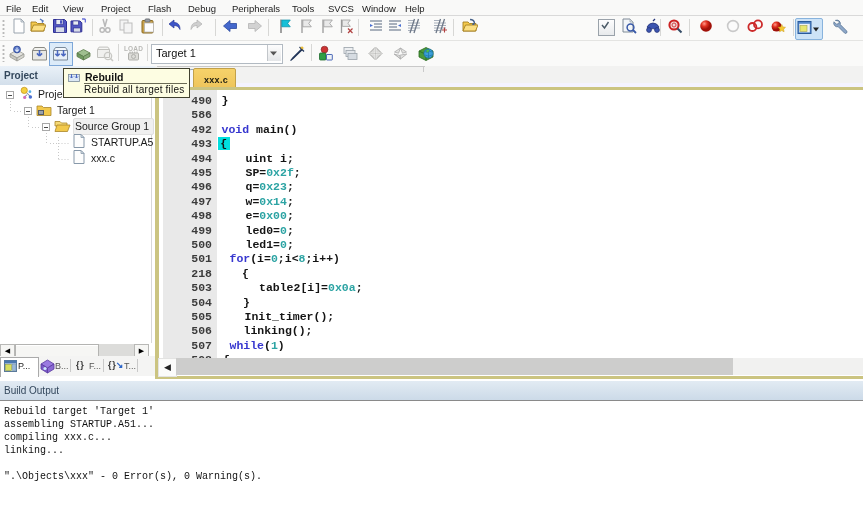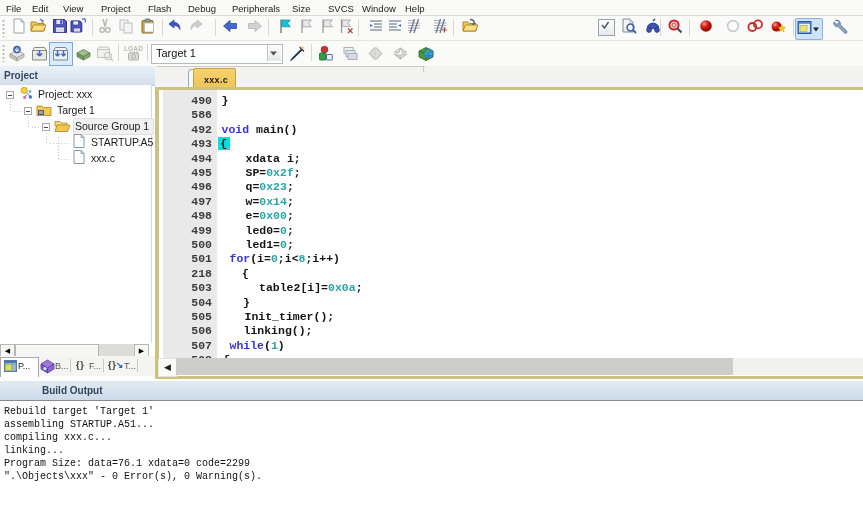--- a/index.html
+++ b/index.html
@@ -35,40 +35,40 @@
 #gutter{position:absolute;left:8px;top:24px;width:54px;height:268px;background:#e9e9e9;}
 #code{position:absolute;left:62px;top:24px;width:646px;height:268px;background:#fff;overflow:hidden;}
 .ln{position:absolute;right:5px;font-size:11.5px;font-weight:700;font-family:"Liberation Mono",monospace;color:#3c3c3c;}
 .cl{position:absolute;left:4px;font-size:11.5px;font-weight:700;font-family:"Liberation Mono",monospace;color:#141414;white-space:pre;}
 .kw{color:#3636cf;}
 .num{color:#2da4a4;}
 
 #ehs{left:158px;top:358px;width:705px;height:17px;background:#f1f1f0;}
 
 #bohdr{left:0;top:381px;width:863px;height:19px;background:linear-gradient(#e2ebf3,#ccdae8);}
-#bohdr span{position:absolute;left:4px;top:4px;font-size:10px;font-weight:700;color:#33475c;margin-left:38px;}
+#bohdr span{position:absolute;left:4px;top:4px;font-size:10px;font-weight:400;color:#33475c;}
 #bobody{left:0;top:400px;width:863px;height:127px;background:#fff;border-top:1px solid #8a8a8a;}
 .bl{position:absolute;left:4px;font-size:10px;font-family:"Liberation Mono",monospace;color:#111;white-space:pre;}
 
 #tip{left:63px;top:68px;width:125px;height:28px;background:#fdfde2;border:1px solid #41412f;z-index:50;}
 #tip .t1{position:absolute;left:21px;top:2px;font-size:10.5px;font-weight:700;color:#111;}
 #tip .t2{position:absolute;left:20px;top:15px;font-size:10px;color:#111;white-space:nowrap;letter-spacing:0.2px;}
 #tip .hr{position:absolute;left:20px;top:13.5px;width:103px;height:1px;background:#6a6a55;}
 </style></head>
 <body>
 <div id="app">
 <div class="abs" id="menubar">
 <span class="mi" style="left:6px">File</span>
 <span class="mi" style="left:32px">Edit</span>
 <span class="mi" style="left:63px">View</span>
 <span class="mi" style="left:101px">Project</span>
 <span class="mi" style="left:148px">Flash</span>
 <span class="mi" style="left:188px">Debug</span>
 <span class="mi" style="left:232px">Peripherals</span>
-<span class="mi" style="left:292px">Size</span>
+<span class="mi" style="left:292px">Tools</span>
 <span class="mi" style="left:328px">SVCS</span>
 <span class="mi" style="left:362px">Window</span>
 <span class="mi" style="left:405px">Help</span>
 </div>
 <div class="abs" id="tb1">
       <div class="grip"></div>
 <svg class="ic" style="left:11px;top:2px" viewBox="0 0 16 16">
         <path d="M3 1 h7 l3 3 v11 H3 z" fill="#fefefe" stroke="#9aa4ae"></path>
         <path d="M10 1 v3 h3 z" fill="#e1e7ec" stroke="#9aa4ae" stroke-width="0.8"></path>
       </svg>
@@ -413,21 +413,21 @@
     <span class="ln" style="top:205.6px">504</span>
     <span class="ln" style="top:220px">505</span>
     <span class="ln" style="top:234.4px">506</span>
     <span class="ln" style="top:248.8px">507</span>
     <span class="ln" style="top:263.2px">508</span>
   </div>
   <div id="code">
     <span class="cl" style="top:4px;left:4.5px">}</span>
     <span class="cl" style="top:32.8px;left:4.5px"><span class="kw">void</span> main()</span>
     <span class="cl" style="top:47.2px;left:1px"><span style="background:#00dede"> { </span></span>
-    <span class="cl" style="top:61.6px;left:28.5px">xdata i;</span>
+    <span class="cl" style="top:61.6px;left:28.5px">uint i;</span>
     <span class="cl" style="top:76px;left:28.5px">SP=<span class="num">0x2f</span>;</span>
     <span class="cl" style="top:90.4px;left:28.5px">q=<span class="num">0x23</span>;</span>
     <span class="cl" style="top:104.8px;left:28.5px">w=<span class="num">0x14</span>;</span>
     <span class="cl" style="top:119.2px;left:28.5px">e=<span class="num">0x00</span>;</span>
     <span class="cl" style="top:133.6px;left:28.5px">led0=<span class="num">0</span>;</span>
     <span class="cl" style="top:148px;left:28.5px">led1=<span class="num">0</span>;</span>
     <span class="cl" style="top:162.4px;left:12.5px"><span class="kw">for</span>(i=<span class="num">0</span>;i&lt;<span class="num">8</span>;i++)</span>
     <span class="cl" style="top:176.8px;left:25px">{</span>
     <span class="cl" style="top:191.2px;left:42px">table2[i]=<span class="num">0x0a</span>;</span>
     <span class="cl" style="top:205.6px;left:26px">}</span>
@@ -442,15 +442,23 @@
   <div style="position:absolute;left:18px;top:0;width:557px;height:17px;background:#cdcdcc;"></div>
 </div>
 <div class="abs" id="bohdr">
       <span>Build Output</span>
     </div>
 <div class="abs" id="bobody">
 <span class="bl" style="top:5px">Rebuild target 'Target 1'</span>
 <span class="bl" style="top:18px">assembling STARTUP.A51...</span>
 <span class="bl" style="top:31px">compiling xxx.c...</span>
 <span class="bl" style="top:44px">linking...</span>
-<span class="bl" style="top:57px">Program Size: data=76.1 xdata=0 code=2299</span>
 <span class="bl" style="top:70px">".\Objects\xxx" - 0 Error(s), 0 Warning(s).</span>
 </div>
+<div class="abs" id="tip">
+      <svg style="position:absolute;left:4px;top:3px;width:12px;height:10px" viewBox="0 0 12 10">
+        <rect x="0.5" y="2.5" width="11" height="7" fill="#dce8f4" stroke="#7a8a9a" stroke-width="0.8"></rect>
+        <path d="M3.5 2 v4 m0 0 l-1.5-1.5 m1.5 1.5 l1.5-1.5 M8.5 2 v4 m0 0 l-1.5-1.5 m1.5 1.5 l1.5-1.5" stroke="#4a68c0" stroke-width="1" fill="none"></path>
+      </svg>
+      <span class="t1">Rebuild</span>
+      <div class="hr"></div>
+      <span class="t2">Rebuild all target files</span>
+    </div>
 </div>
 </body></html>

